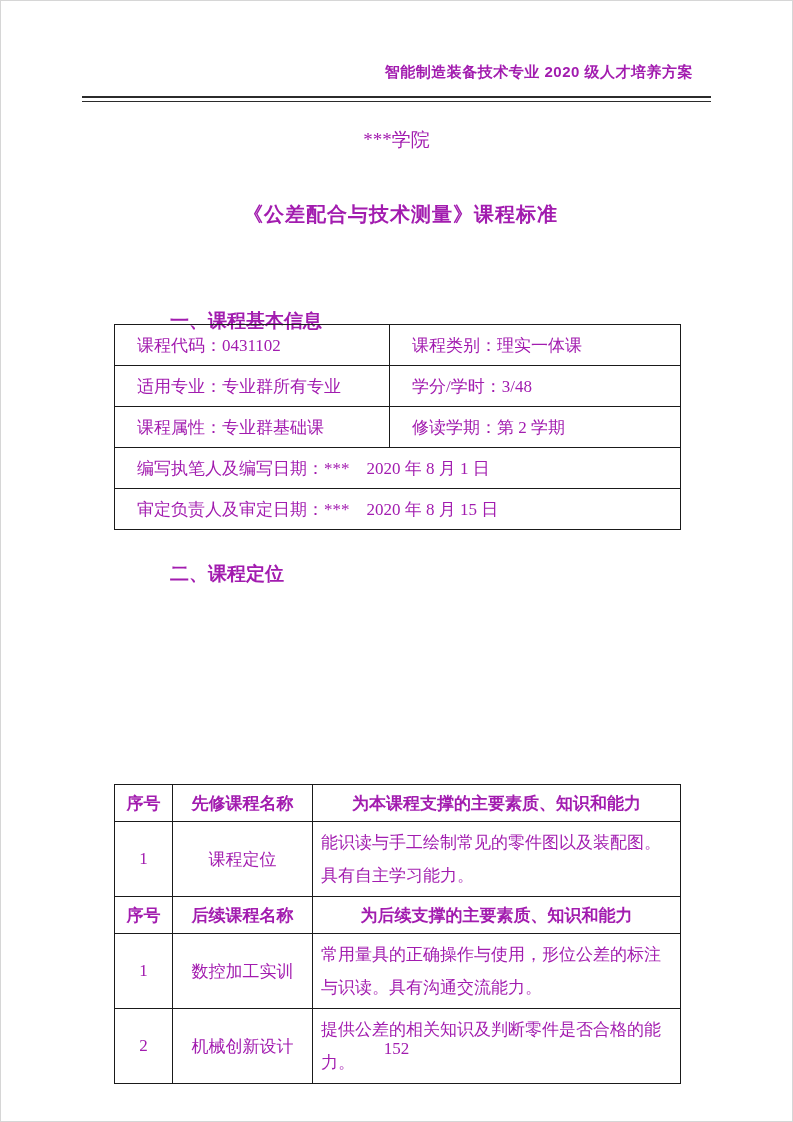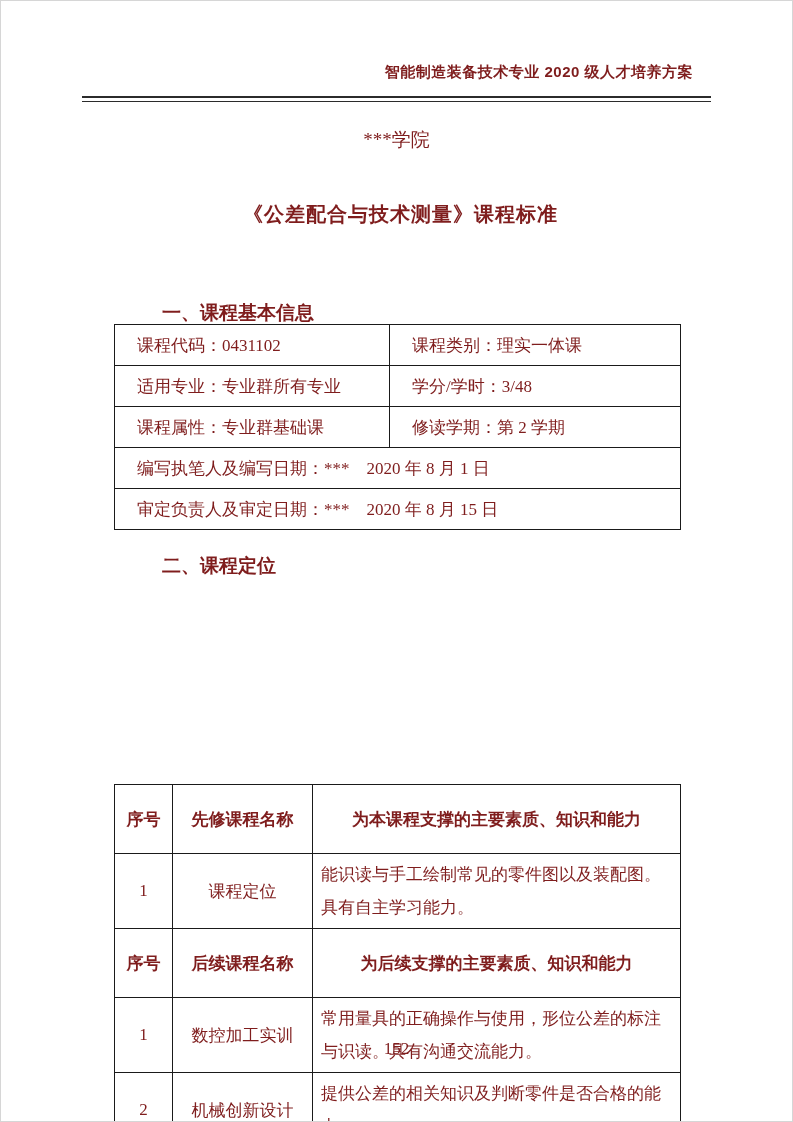--- a/index.html
+++ b/index.html
@@ -3,21 +3,21 @@
 <meta charset="utf-8">
 <style>
   html, body { margin: 0; padding: 0; background: #e9e9e9; }
   .page {
     position: relative;
     width: 793px;
     height: 1122px;
     margin: 0 auto;
     background: #ffffff;
     font-family: "Liberation Serif", "DejaVu Serif", serif;
-    color: #7f1d1d;
+    color: #a21caf;
     overflow: hidden;
     box-sizing: border-box;
     border: 1px solid #d6d6d6;
   }
   .hdr-text {
     position: absolute;
     top: 62px;
     right: 99px;
     font-family: "Liberation Sans", "DejaVu Sans", sans-serif;
     font-weight: bold;
@@ -54,21 +54,21 @@
     font-size: 20px;
     letter-spacing: 1px;
     margin: 4px;
   }
   .section-heading {
     position: absolute;
     left: 153px;
     font-family: "Liberation Sans", "DejaVu Sans", sans-serif;
     font-weight: bold;
     font-size: 19px;
-    margin: 8px;
+    margin: 16px;
   }
   .sec1 { top: 291px; }
   .sec2 { top: 544px; }
   table { border-collapse: collapse; table-layout: fixed; }
   .info-table {
     position: absolute;
     top: 323px;
     left: 113px;
     width: 567px;
   }
@@ -105,21 +105,21 @@
   .courses-table td, .courses-table th {
     border: 1.5px solid #1a1a1a;
     font-size: 17px;
     vertical-align: middle;
   }
   .courses-table th {
     font-family: "Liberation Sans", "DejaVu Sans", sans-serif;
     font-weight: bold;
     text-align: center;
     height: 36px;
-    padding: 16px 2px;
+    padding: 0 2px;
   }
   .courses-table td.center {
     text-align: center;
     height: 36px;
     padding: 0 2px;
   }
   .courses-table td.desc {
     text-align: left;
     padding: 4px 8px;
     line-height: 33px;

